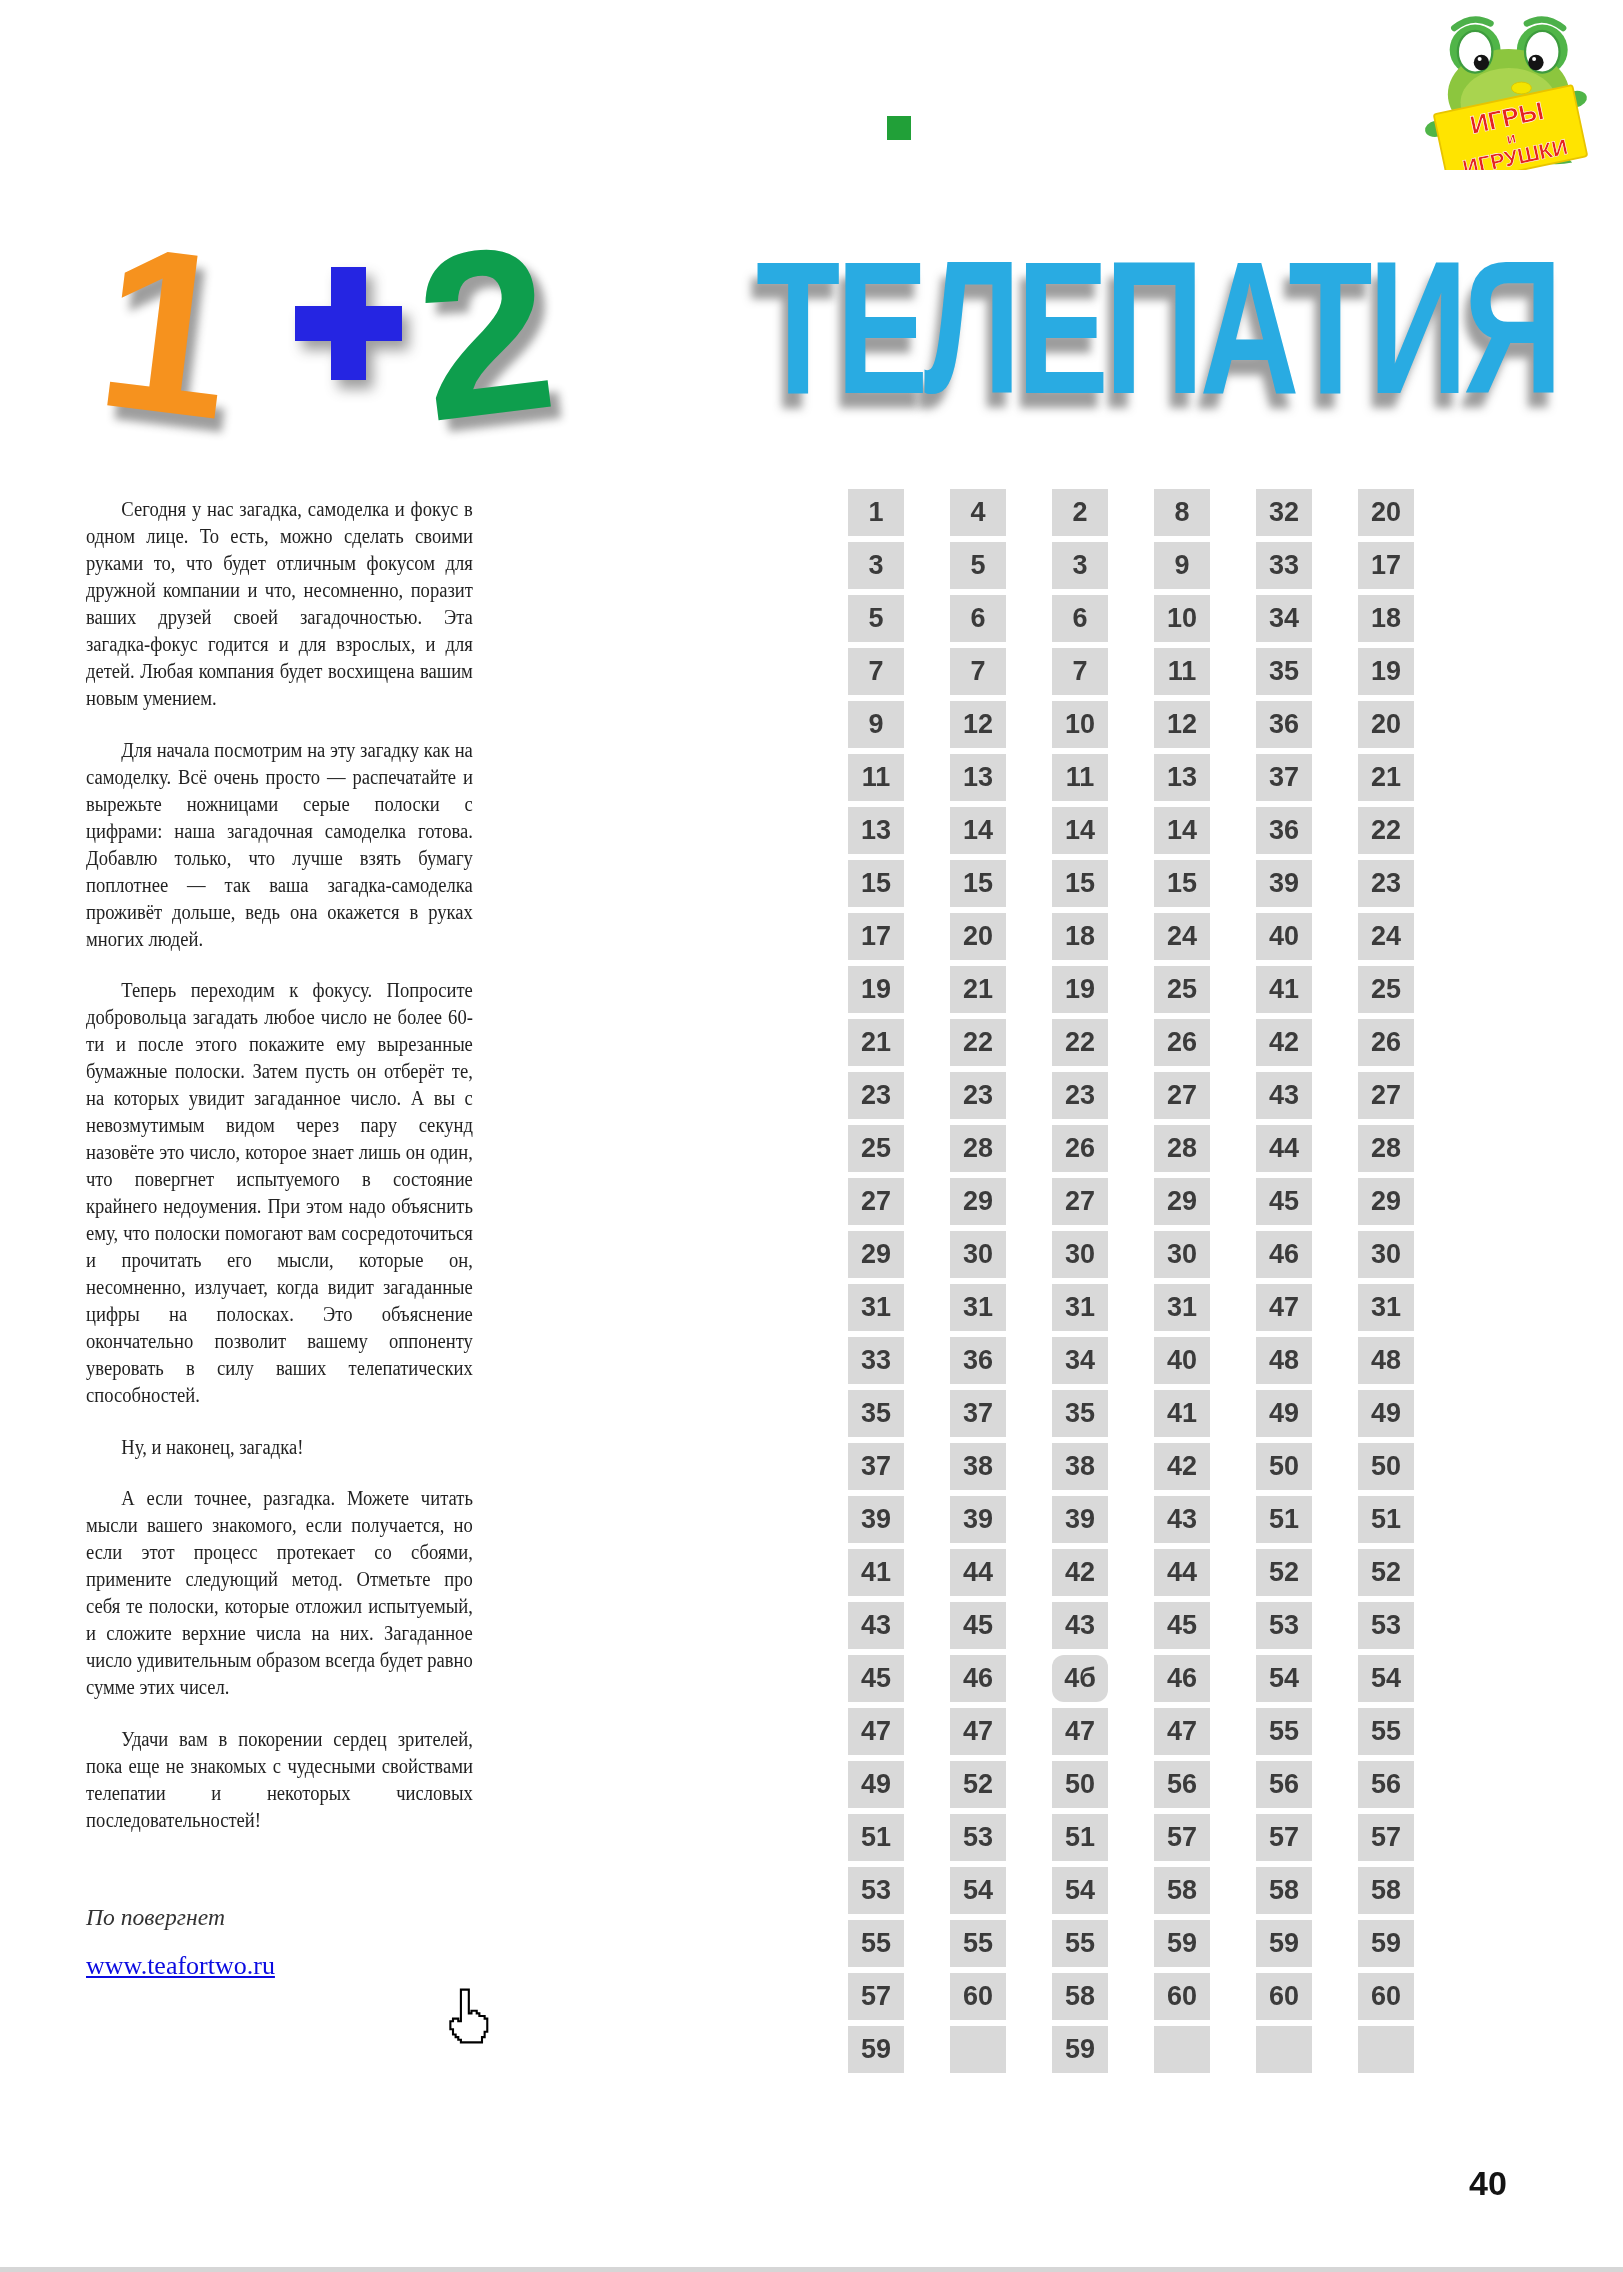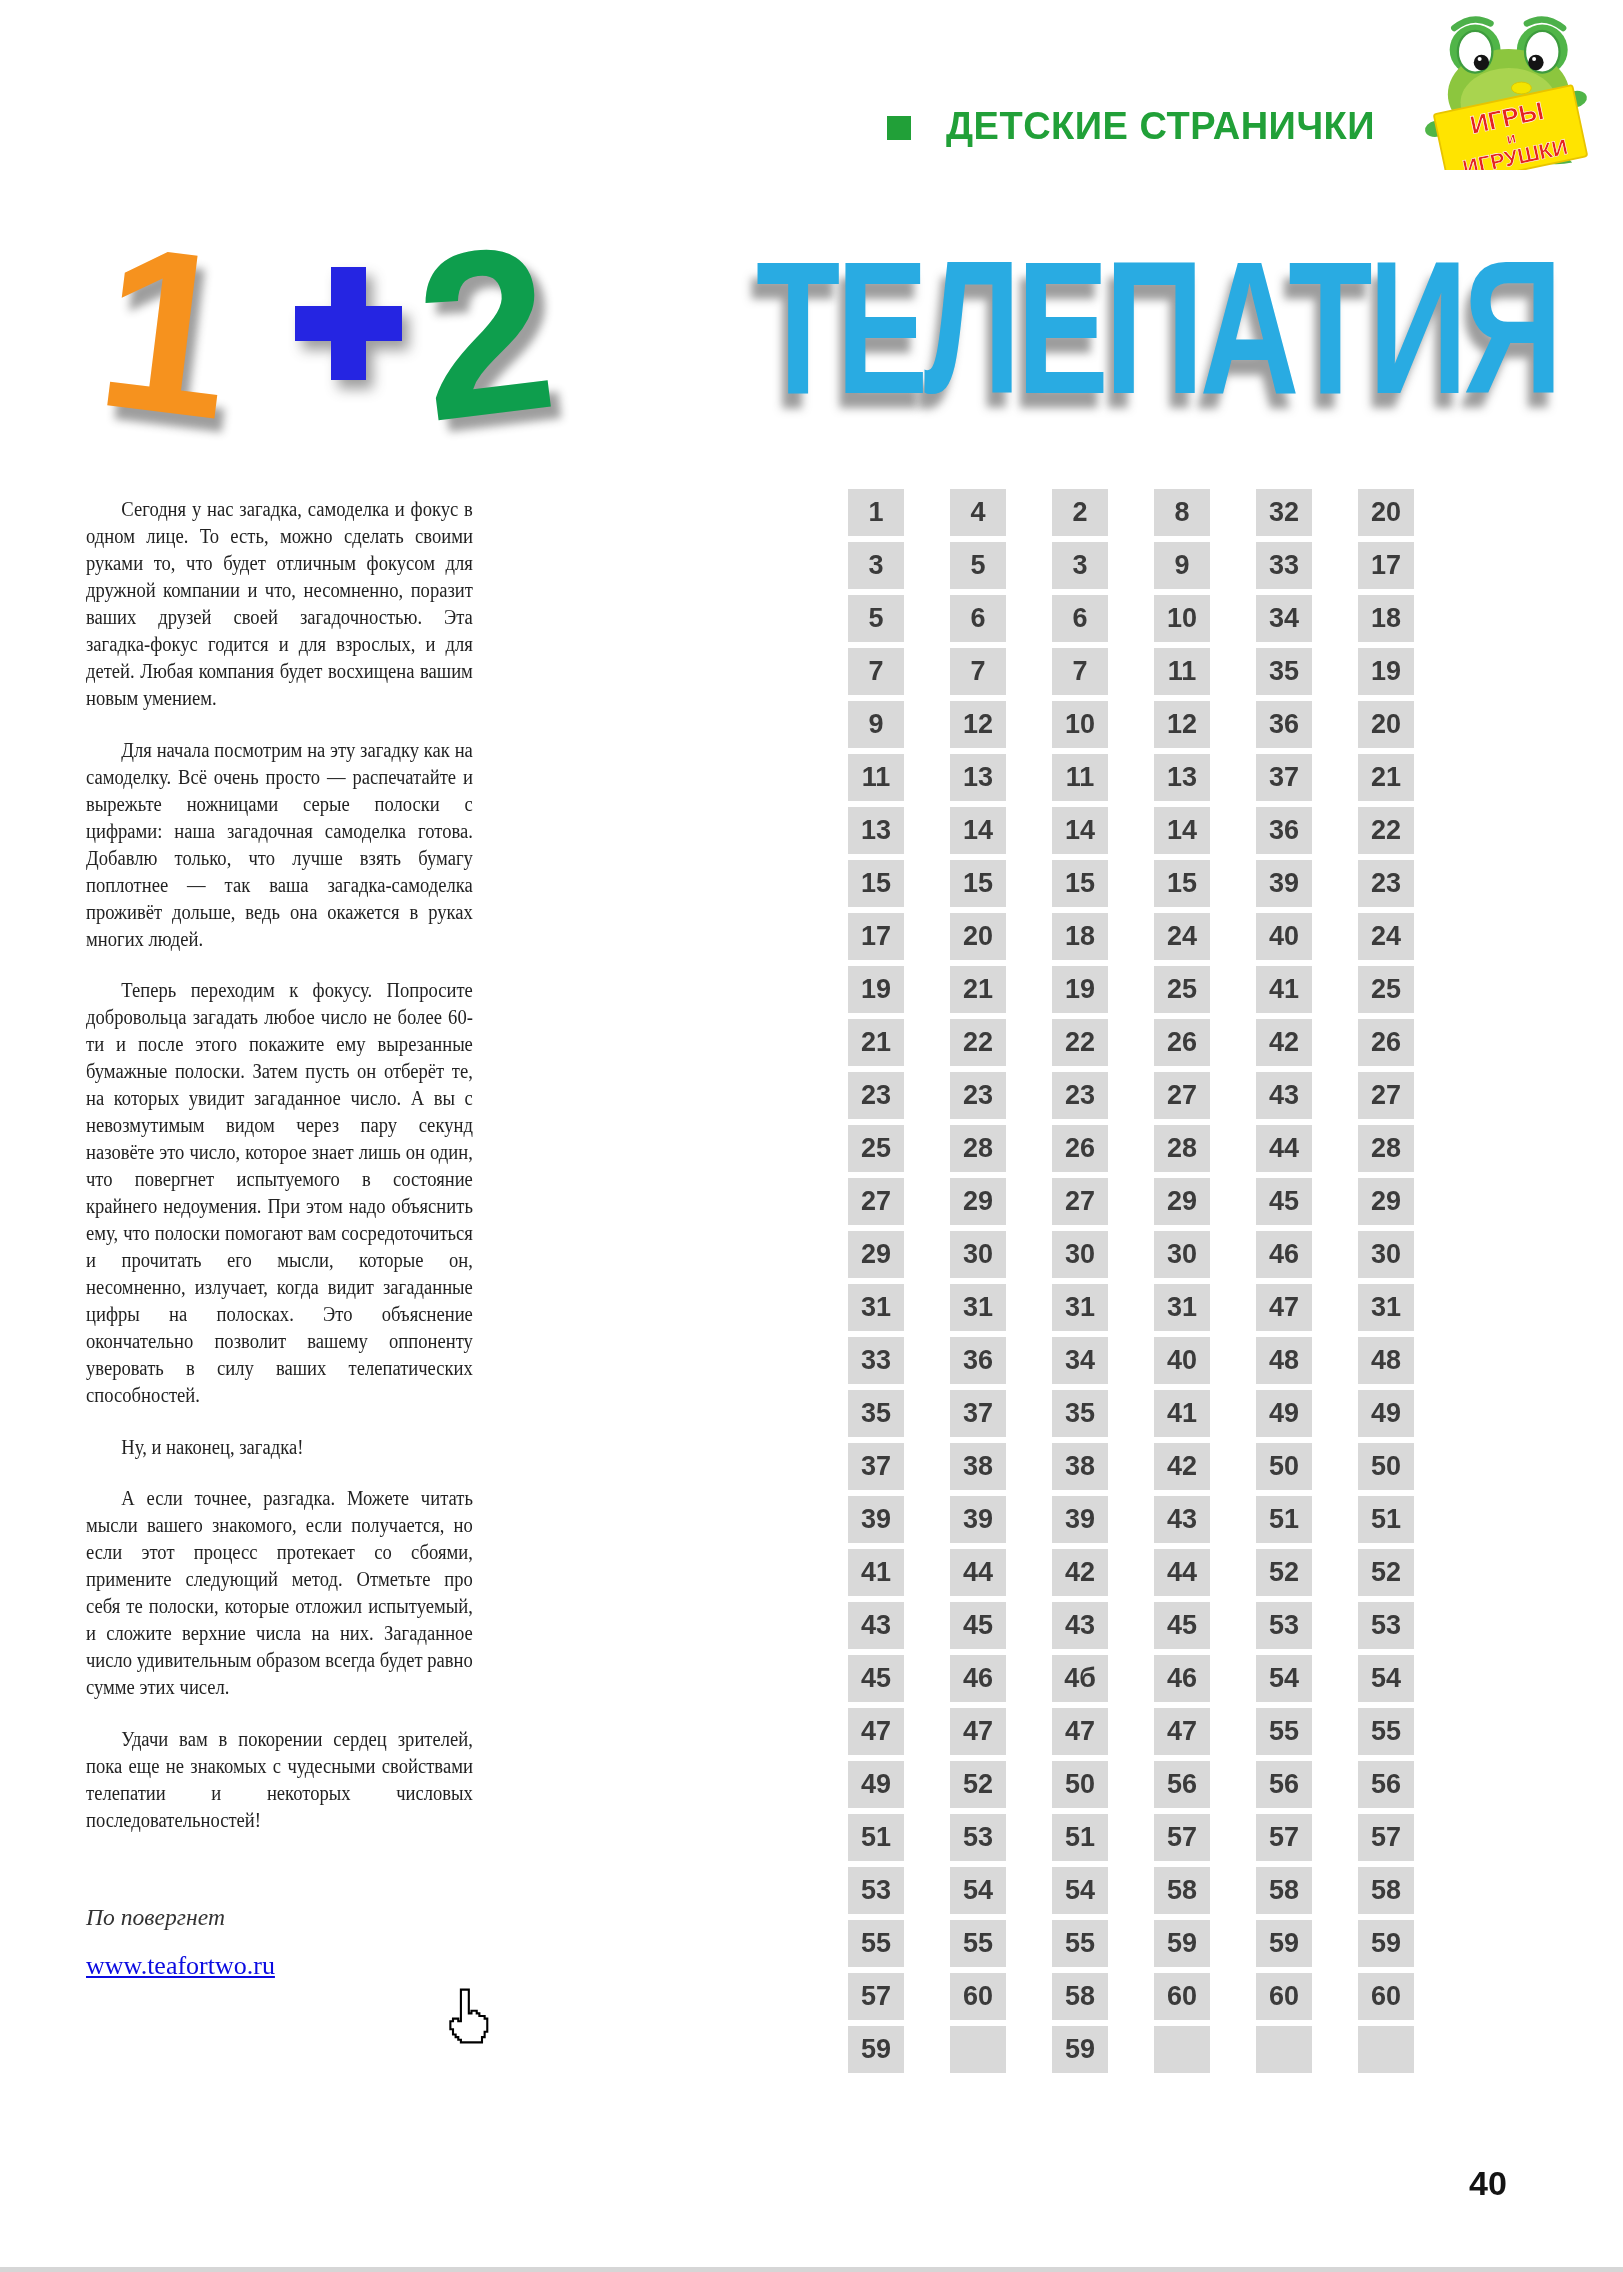--- a/index.html
+++ b/index.html
@@ -45,21 +45,20 @@
   
   .page-number{position:absolute;left:1469px;top:2164px;font-size:34px;font-weight:bold;color:#141414;}
   .bottom-edge{position:absolute;left:0;bottom:0;width:100%;height:6.4px;background:#d6d6d6;}
 </style>
 </head>
 <body>
 
 <div class="page">
 
   <div class="section-square"></div>
-  <div class="section-label">ДЕТСКИЕ СТРАНИЧКИ</div>
 
   <svg class="frog" width="207" height="164" viewBox="0 0 228 180">
 
     <path d="M52 24 Q72 8 92 19" fill="none" stroke="#4CB04A" stroke-width="7" stroke-linecap="round"></path>
     <path d="M132 19 Q152 8 172 24" fill="none" stroke="#4CB04A" stroke-width="7" stroke-linecap="round"></path>
 
     <g>
       <circle cx="75" cy="48" r="28" fill="#50B548"></circle>
       <circle cx="149" cy="48" r="28" fill="#50B548"></circle>
       <ellipse cx="112" cy="97" rx="67" ry="50" fill="#8CC63E"></ellipse>
@@ -188,21 +187,21 @@
       <div class="cell" style="grid-area: 13 / 3;">26</div>
       <div class="cell" style="grid-area: 14 / 3;">27</div>
       <div class="cell" style="grid-area: 15 / 3;">30</div>
       <div class="cell" style="grid-area: 16 / 3;">31</div>
       <div class="cell" style="grid-area: 17 / 3;">34</div>
       <div class="cell" style="grid-area: 18 / 3;">35</div>
       <div class="cell" style="grid-area: 19 / 3;">38</div>
       <div class="cell" style="grid-area: 20 / 3;">39</div>
       <div class="cell" style="grid-area: 21 / 3;">42</div>
       <div class="cell" style="grid-area: 22 / 3;">43</div>
-      <div class="cell" style="grid-area: 23 / 3;">4б</div>
+      <div class="cell" style="grid-area: 23 / 3; border-radius: 12px;">4б</div>
       <div class="cell" style="grid-area: 24 / 3;">47</div>
       <div class="cell" style="grid-area: 25 / 3;">50</div>
       <div class="cell" style="grid-area: 26 / 3;">51</div>
       <div class="cell" style="grid-area: 27 / 3;">54</div>
       <div class="cell" style="grid-area: 28 / 3;">55</div>
       <div class="cell" style="grid-area: 29 / 3;">58</div>
       <div class="cell" style="grid-area: 30 / 3;">59</div>
       <div class="cell" style="grid-area: 1 / 4;">8</div>
       <div class="cell" style="grid-area: 2 / 4;">9</div>
       <div class="cell" style="grid-area: 3 / 4;">10</div>

